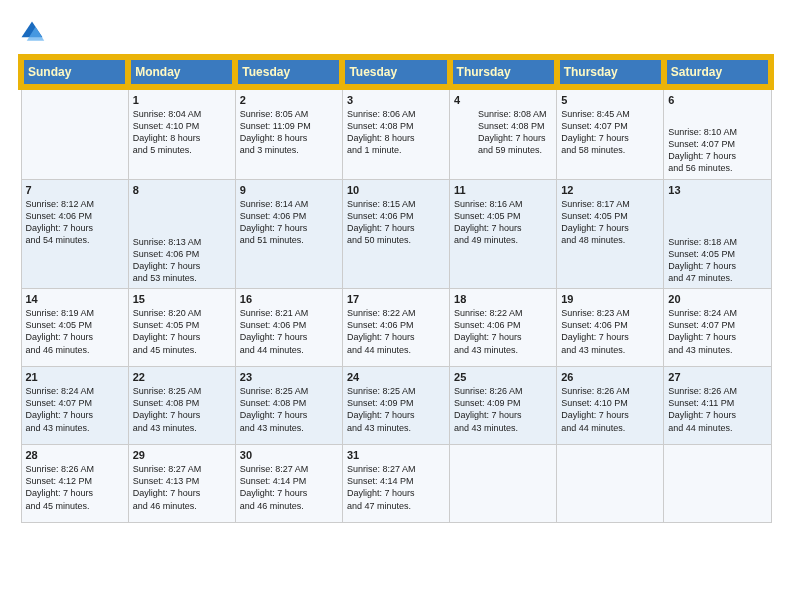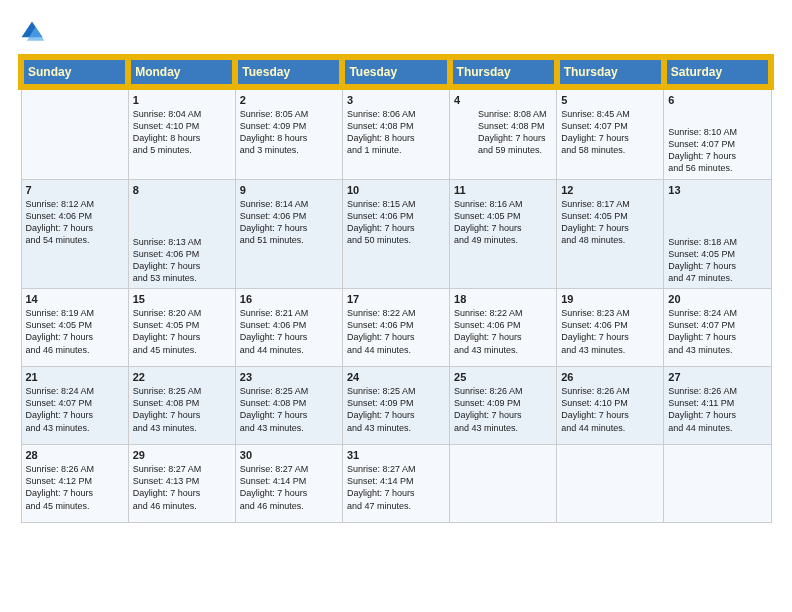--- a/index.html
+++ b/index.html
@@ -136,21 +136,21 @@
           <td>
             <div class="day-num">1</div>
             <div class="cell-text" style="white-space: pre-line;">Sunrise: 8:04 AM
 Sunset: 4:10 PM
 Daylight: 8 hours
 and 5 minutes.</div>
           </td>
           <td>
             <div class="day-num">2</div>
             <div class="cell-text" style="white-space: pre-line;">Sunrise: 8:05 AM
-Sunset: 4:09 PM
+Sunset: 11:09 PM
 Daylight: 8 hours
 and 3 minutes.</div>
           </td>
           <td>
             <div class="day-num">3</div>
             <div class="cell-text" style="white-space: pre-line;">Sunrise: 8:06 AM
 Sunset: 4:08 PM
 Daylight: 8 hours
 and 1 minute.</div>
           </td>

